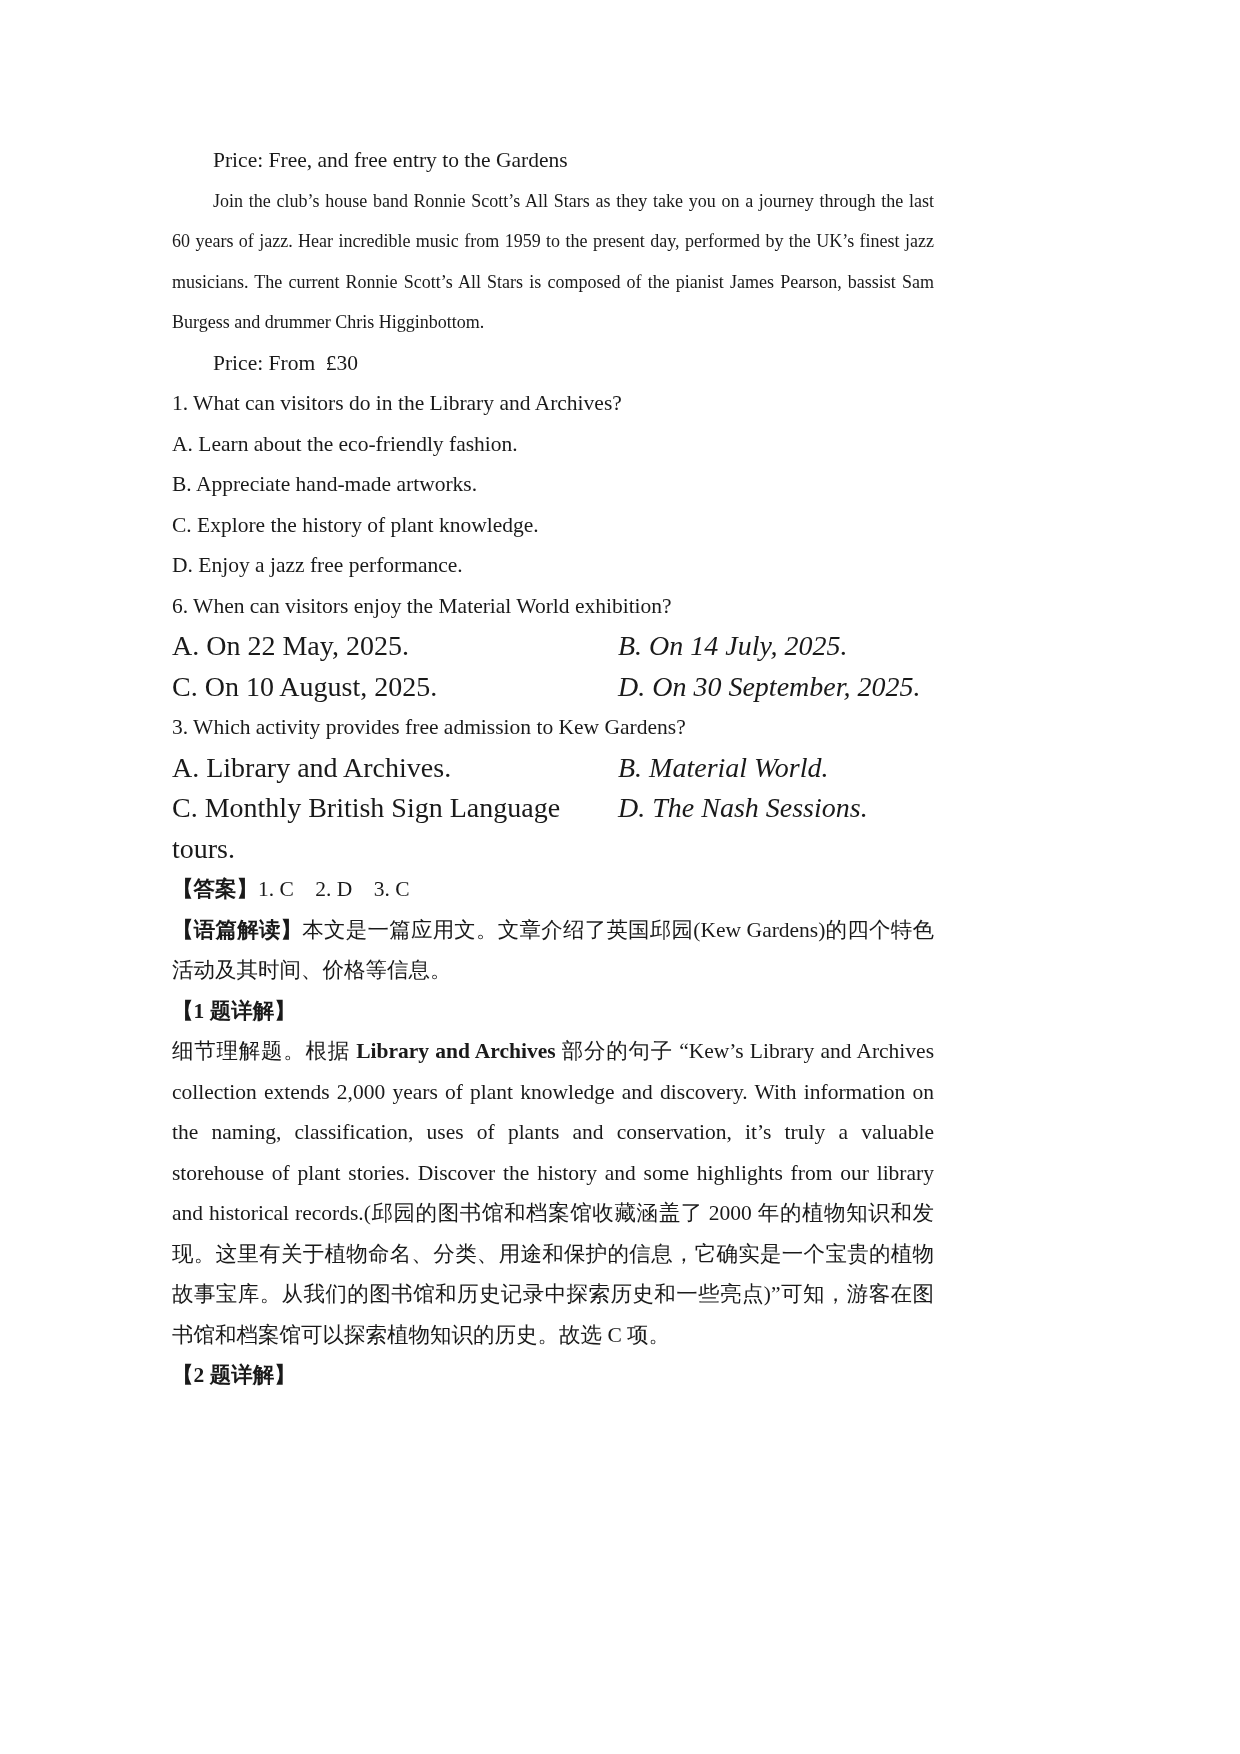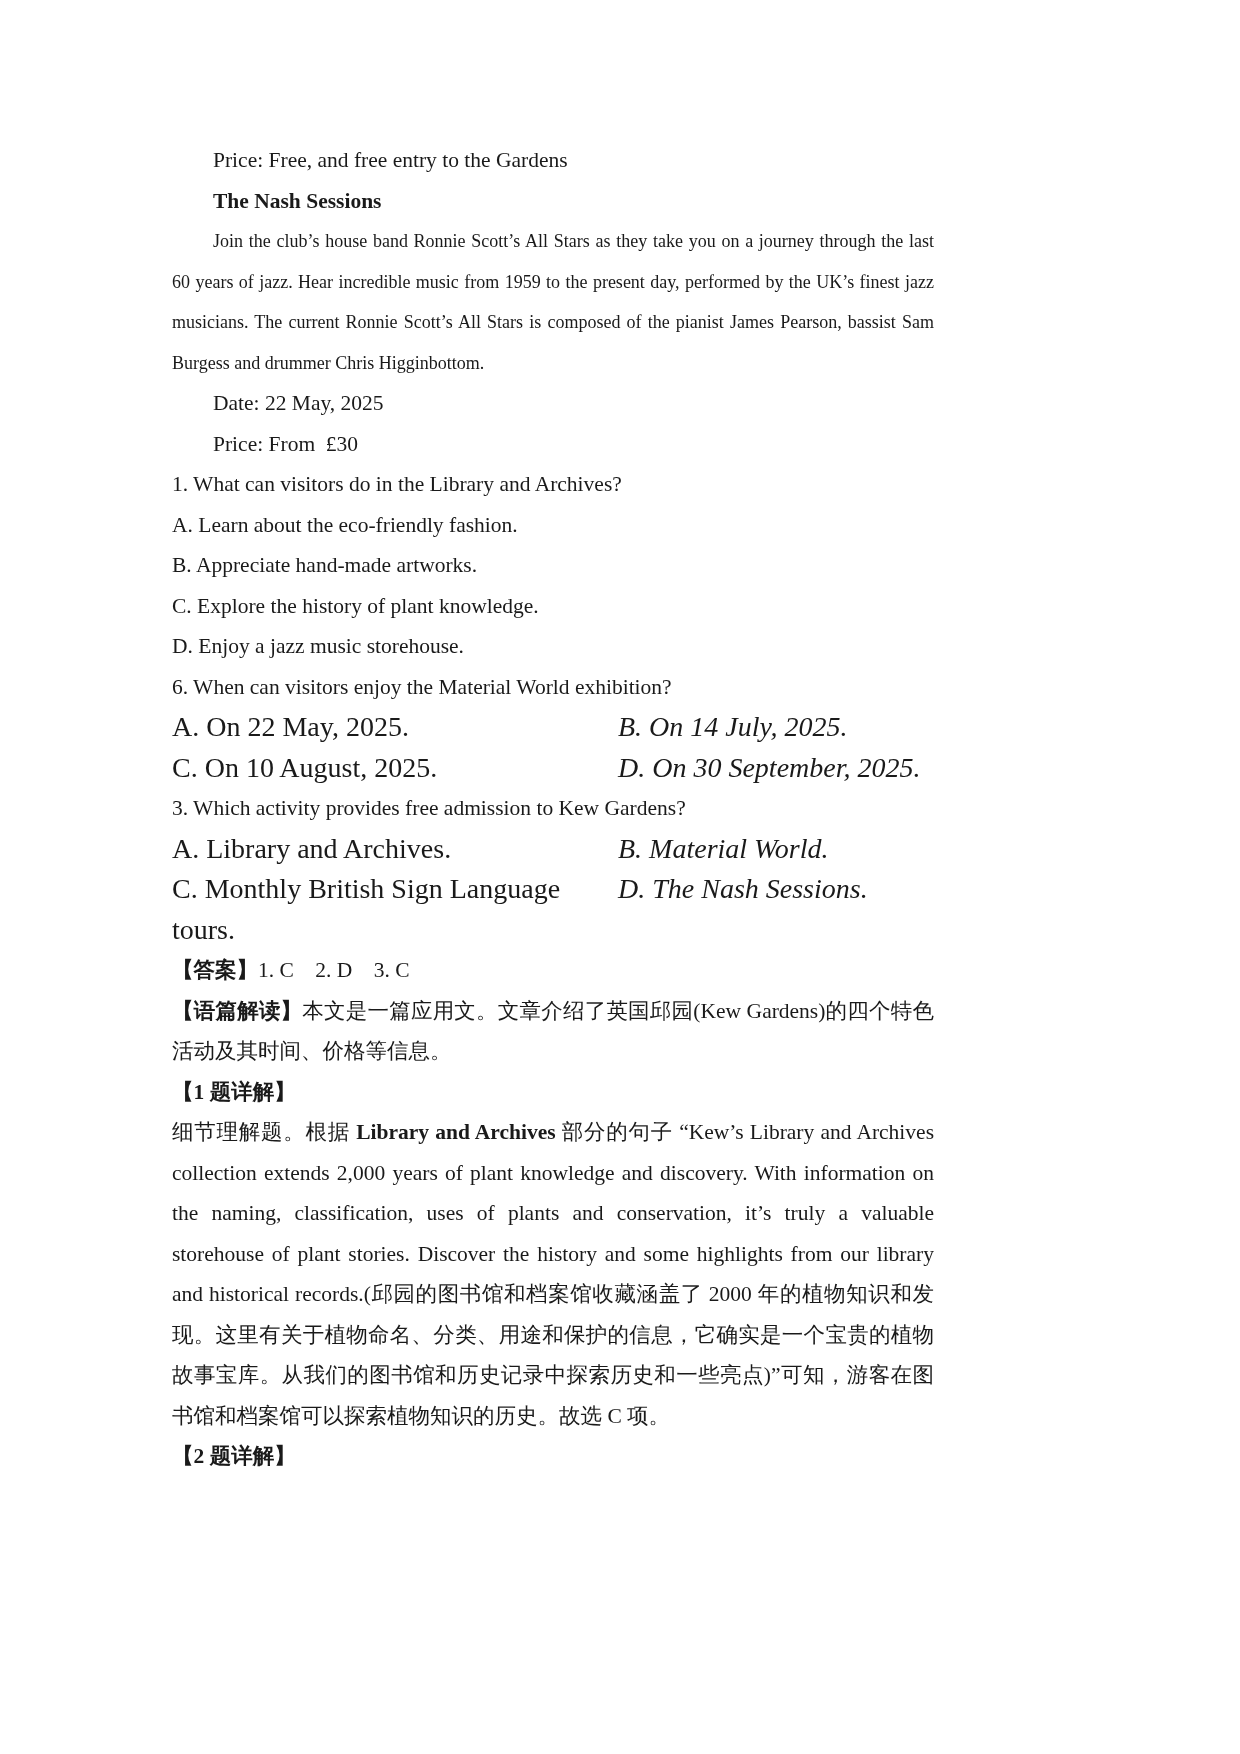--- a/index.html
+++ b/index.html
@@ -60,33 +60,31 @@
     text-justify:inter-word;
   }
 </style>
 </head>
 <body>
 
 <div class="page">
 
   <p class="ln ind">Price: Free, and free entry to the Gardens</p>
 
-  <p class="ln ind bold">The Nash Sessions</p>
 
   <p class="para">Join the club’s house band Ronnie Scott’s All Stars as they take you on a journey through the last 60 years of jazz. Hear incredible music from 1959 to the present day, performed by the UK’s finest jazz musicians. The current Ronnie Scott’s All Stars is composed of the pianist James Pearson, bassist Sam Burgess and drummer Chris Higginbottom.</p>
 
-  <p class="ln ind">Date: 22 May, 2025</p>
 
   <p class="ln ind">Price: From  £30</p>
 
   <p class="ln">1. What can visitors do in the Library and Archives?</p>
   <p class="ln">A. Learn about the eco-friendly fashion.</p>
   <p class="ln">B. Appreciate hand-made artworks.</p>
   <p class="ln">C. Explore the history of plant knowledge.</p>
-  <p class="ln">D. Enjoy a jazz music storehouse.</p>
+  <p class="ln">D. Enjoy a jazz free performance.</p>
 
   <p class="ln">6. When can visitors enjoy the Material World exhibition?</p>
   <div class="optrow">
     <span class="cA">A. On 22 May, 2025.</span>
     <span class="cB">B. On 14 July, 2025.</span>
   </div>
   <div class="optrow">
     <span class="cA">C. On 10 August, 2025.</span>
     <span class="cB">D. On 30 September, 2025.</span>
   </div>

